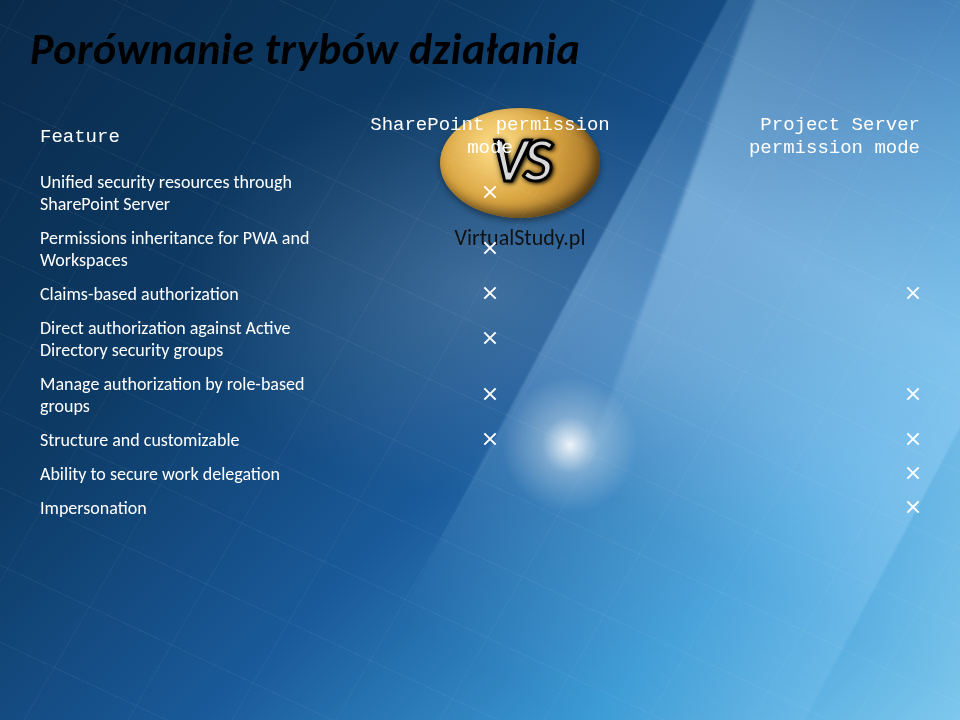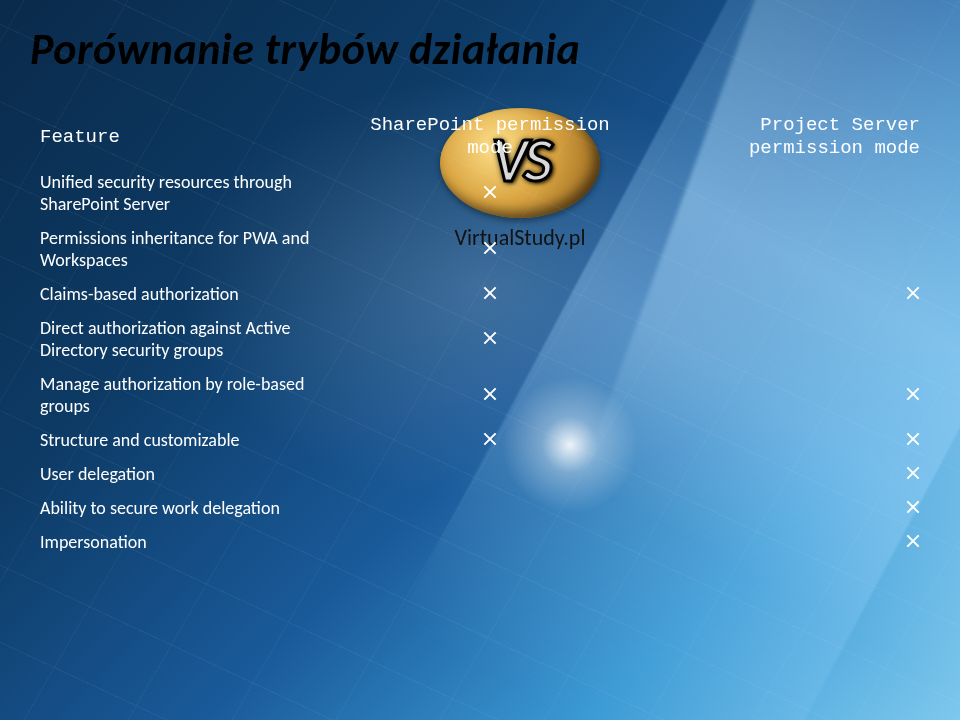--- a/index.html
+++ b/index.html
@@ -92,25 +92,20 @@
       <td class="c1">Manage authorization by role-based groups</td>
       <td class="c2"><span class="mark"></span></td>
       <td class="c3"><span class="mark"></span></td>
     </tr>
     <tr>
       <td class="c1">Structure and customizable</td>
       <td class="c2"><span class="mark"></span></td>
       <td class="c3"><span class="mark"></span></td>
     </tr>
     <tr>
-      <td class="c1">User delegation</td>
-      <td class="c2"></td>
-      <td class="c3"><span class="mark"></span></td>
-    </tr>
-    <tr>
       <td class="c1">Ability to secure work delegation</td>
       <td class="c2"></td>
       <td class="c3"><span class="mark"></span></td>
     </tr>
     <tr>
       <td class="c1">Impersonation</td>
       <td class="c2"></td>
       <td class="c3"><span class="mark"></span></td>
     </tr>
   </tbody>

